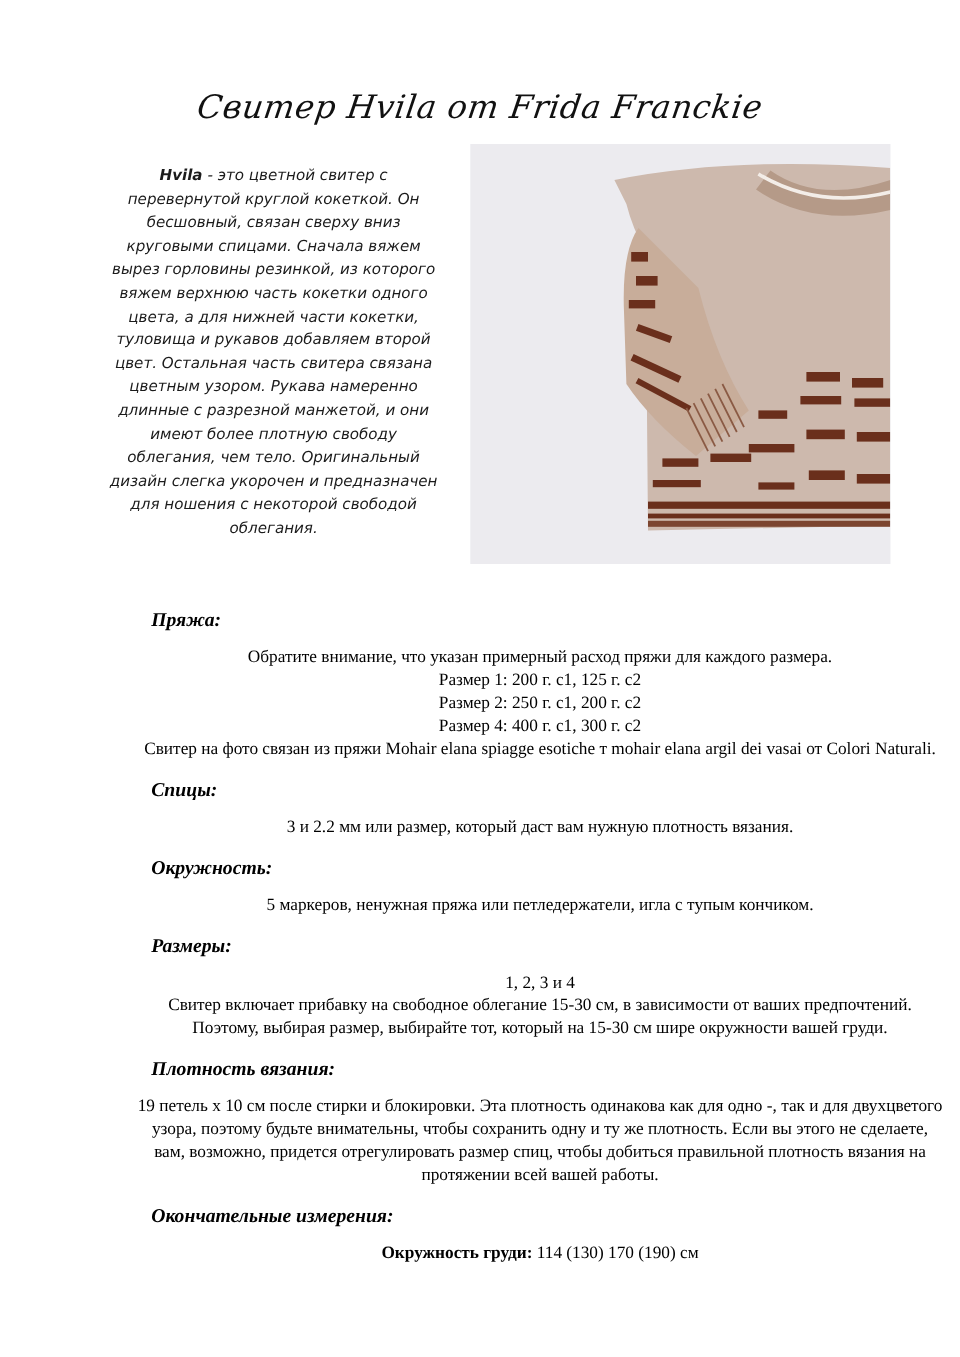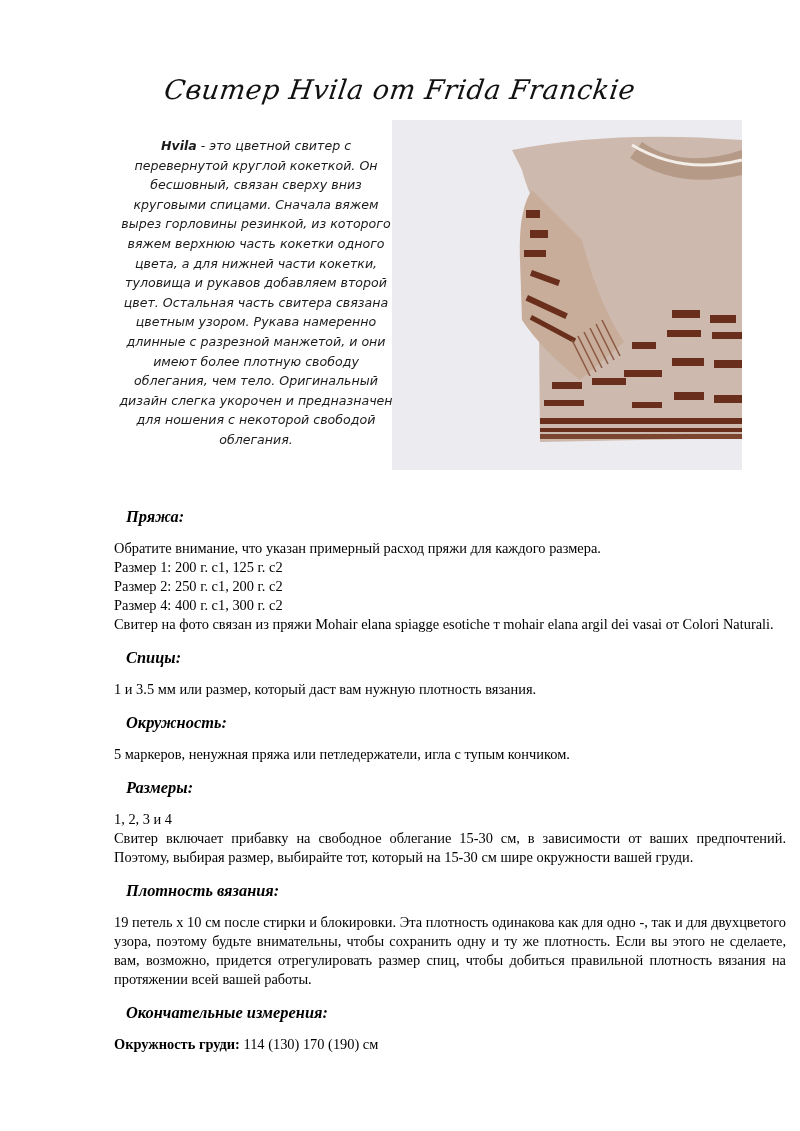--- a/index.html
+++ b/index.html
@@ -23,21 +23,21 @@
       text-align: center;
       font-family: "DejaVu Serif", serif;
       font-style: italic;
       font-size: 27px;
       letter-spacing: 0.5px;
       color: #111;
       transform: skewX(-8deg);
     }
     .intro {
       position: absolute;
-      left: 116px;
+      left: 88px;
       top: 136px;
       width: 280px;
       text-align: center;
       font-family: "DejaVu Sans", sans-serif;
       font-style: italic;
       font-size: 12.6px;
       line-height: 19.6px;
       color: #1b1b1b;
     }
     .intro .name { font-weight: bold; }
@@ -64,20 +64,21 @@
     .section h2 {
       margin: 12px;
       font-size: 16.4px;
       line-height: 20px;
       font-style: italic;
       font-weight: bold;
       font-family: "Liberation Serif", serif;
     }
     .section p {
       margin: 0;
+      text-align: center;
     }
     .justify { text-align: justify; }
     .bold { font-weight: bold; }
   </style>
 </head>
 <body>
 
 <div class="title">Свитер Hvila от Frida Franckie</div>
 
 <div class="intro"><span class="name">Hvila</span><span> - это цветной свитер с перевернутой круглой кокеткой. Он бесшовный, связан сверху вниз круговыми спицами. Сначала вяжем вырез горловины резинкой, из которого вяжем верхнюю часть кокетки одного цвета, а для нижней части кокетки, туловища и рукавов добавляем второй цвет. Остальная часть свитера связана цветным узором. Рукава намеренно длинные с разрезной манжетой, и они имеют более плотную свободу облегания, чем тело. Оригинальный дизайн слегка укорочен и предназначен для ношения с некоторой свободой облегания.</span></div>
@@ -140,21 +141,21 @@
     <h2>Пряжа:</h2>
     <p>Обратите внимание, что указан примерный расход пряжи для каждого размера.</p>
     <p>Размер 1: 200 г. с1, 125 г. с2</p>
     <p>Размер 2: 250 г. с1, 200 г. с2</p>
     <p>Размер 4: 400 г. с1, 300 г. с2</p>
     <p>Свитер на фото связан из пряжи Mohair elana spiagge esotiche т mohair elana argil dei vasai от Colori Naturali.</p>
   </div>
 
   <div class="section">
     <h2>Спицы:</h2>
-    <p>1 и 3.5 мм или размер, который даст вам нужную плотность вязания.</p>
+    <p>3 и 2.2 мм или размер, который даст вам нужную плотность вязания.</p>
   </div>
 
   <div class="section">
     <h2>Окружность:</h2>
     <p>5 маркеров, ненужная пряжа или петледержатели, игла с тупым кончиком.</p>
   </div>
 
   <div class="section">
     <h2>Размеры:</h2>
     <p>1, 2, 3 и 4</p>

